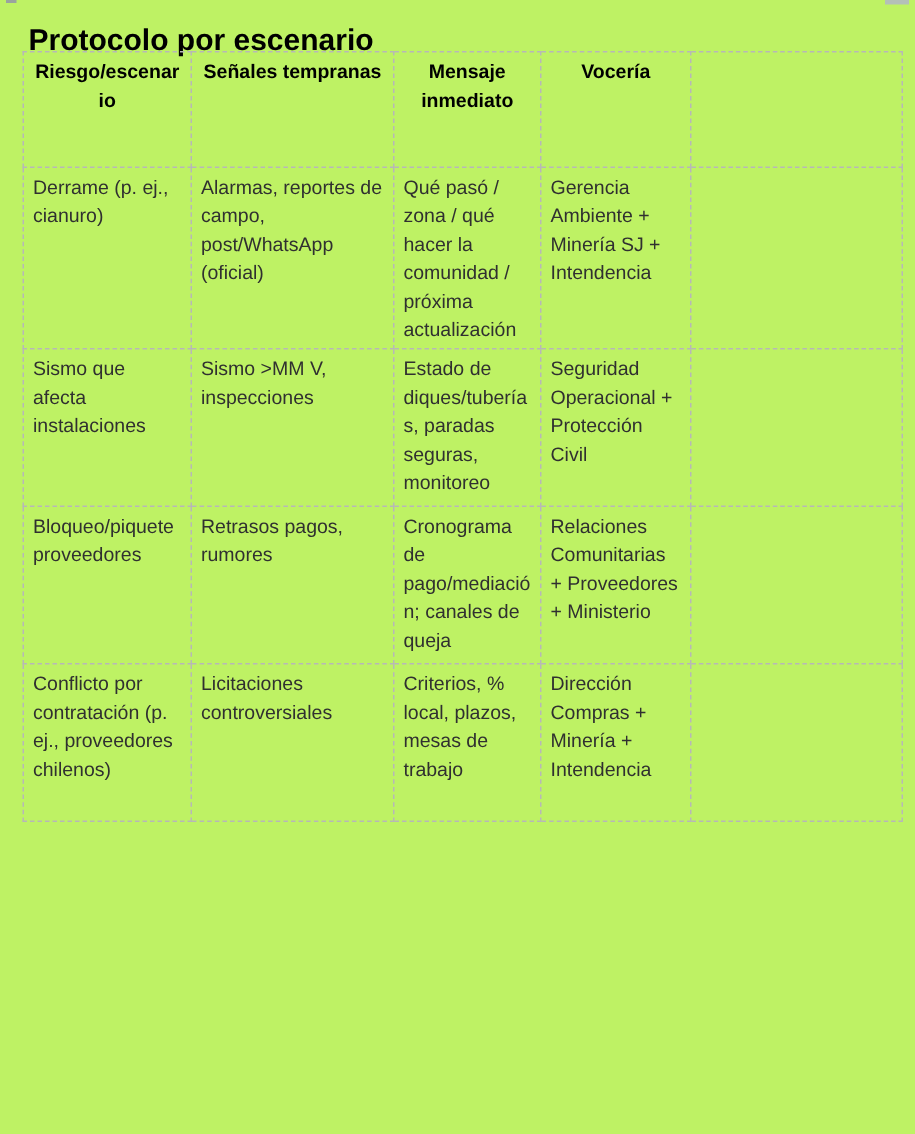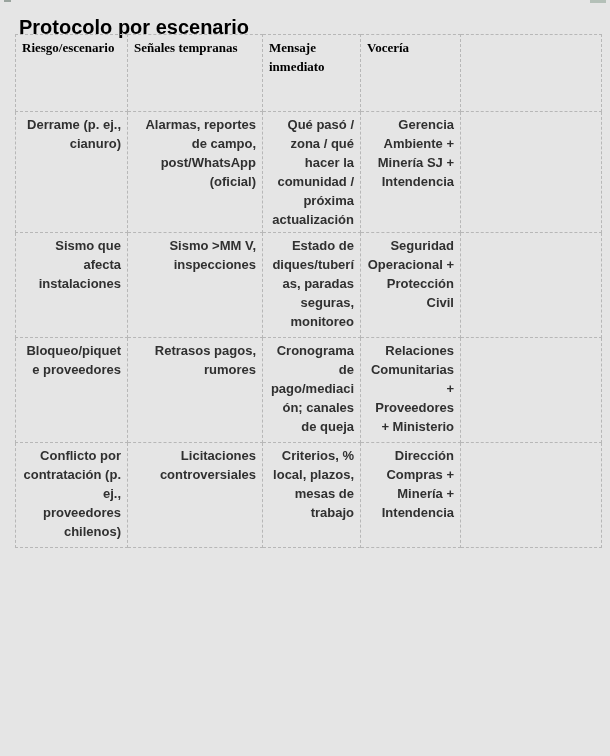--- a/index.html
+++ b/index.html
@@ -4,21 +4,21 @@
 <style>
   html, body {
     margin: 0;
     padding: 0;
     background: #ffffff;
   }
   .page {
     position: relative;
     width: 610px;
     height: 756px;
-    background: #e5e5e5;
+    background: #bef264;
     overflow: hidden;
     font-family: "Liberation Sans", sans-serif;
     color: #303030;
   }
   .artifact-tl {
     position: absolute;
     left: 4px; top: 0;
     width: 7px; height: 2px;
     background: #9aa49e;
   }
@@ -47,28 +47,27 @@
     table-layout: fixed;
   }
   table.protocol td, table.protocol th {
     border: 1px dashed #b7b7b7;
     vertical-align: top;
     padding: 3px 6px;
     font-size: 13px;
     line-height: 19px;
     overflow-wrap: break-word;
     word-break: break-word;
-    text-align: right;
-    font-weight: bold;
+    text-align: left;
+    font-weight: normal;
   }
   table.protocol th {
-    text-align: left;
+    text-align: center;
     font-weight: bold;
     color: #000000;
-    font-family: Liberation Serif, serif;
   }
   tr.rh  { height: 77px; }
   tr.r1  { height: 120px; }
   tr.r2  { height: 105px; }
   tr.r3  { height: 105px; margin-left: 28px; }
   tr.r4  { height: 105px; margin-top: 30px; }
   tr.r5  { height: 99px; }
   tr.r6  { height: 106px; }
   td.offset-cell { padding-top: 35px; }
 </style>

